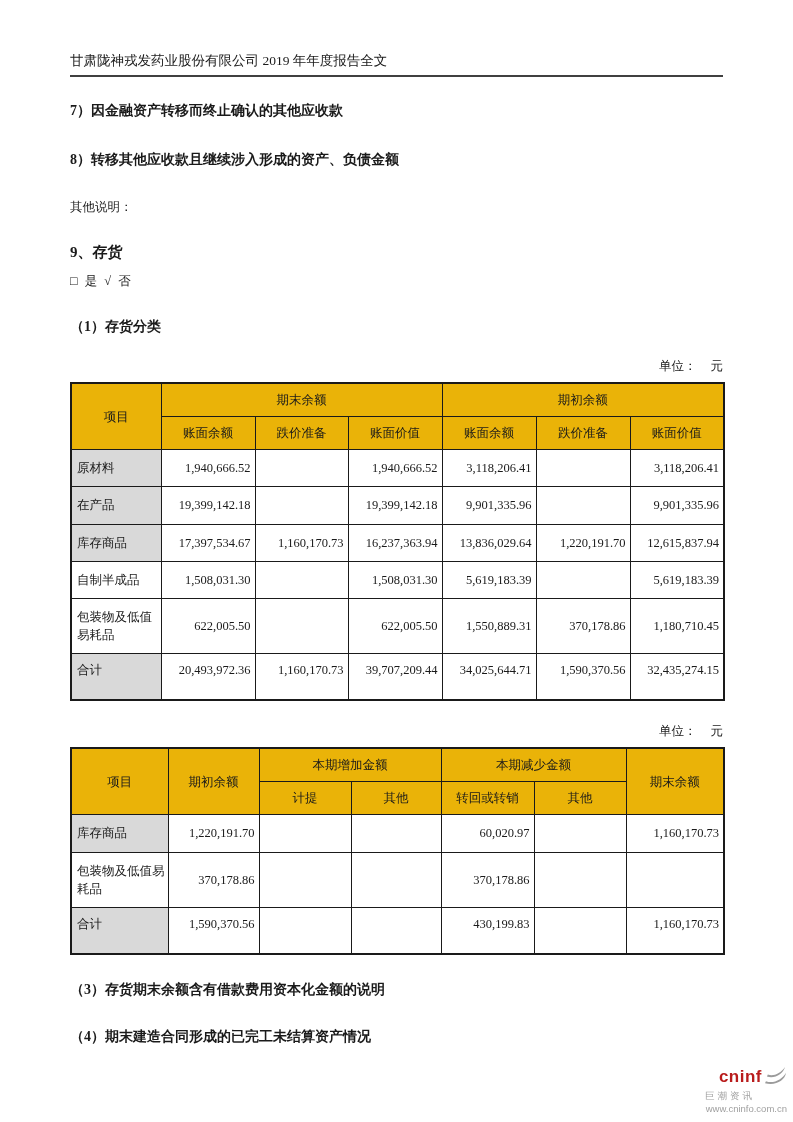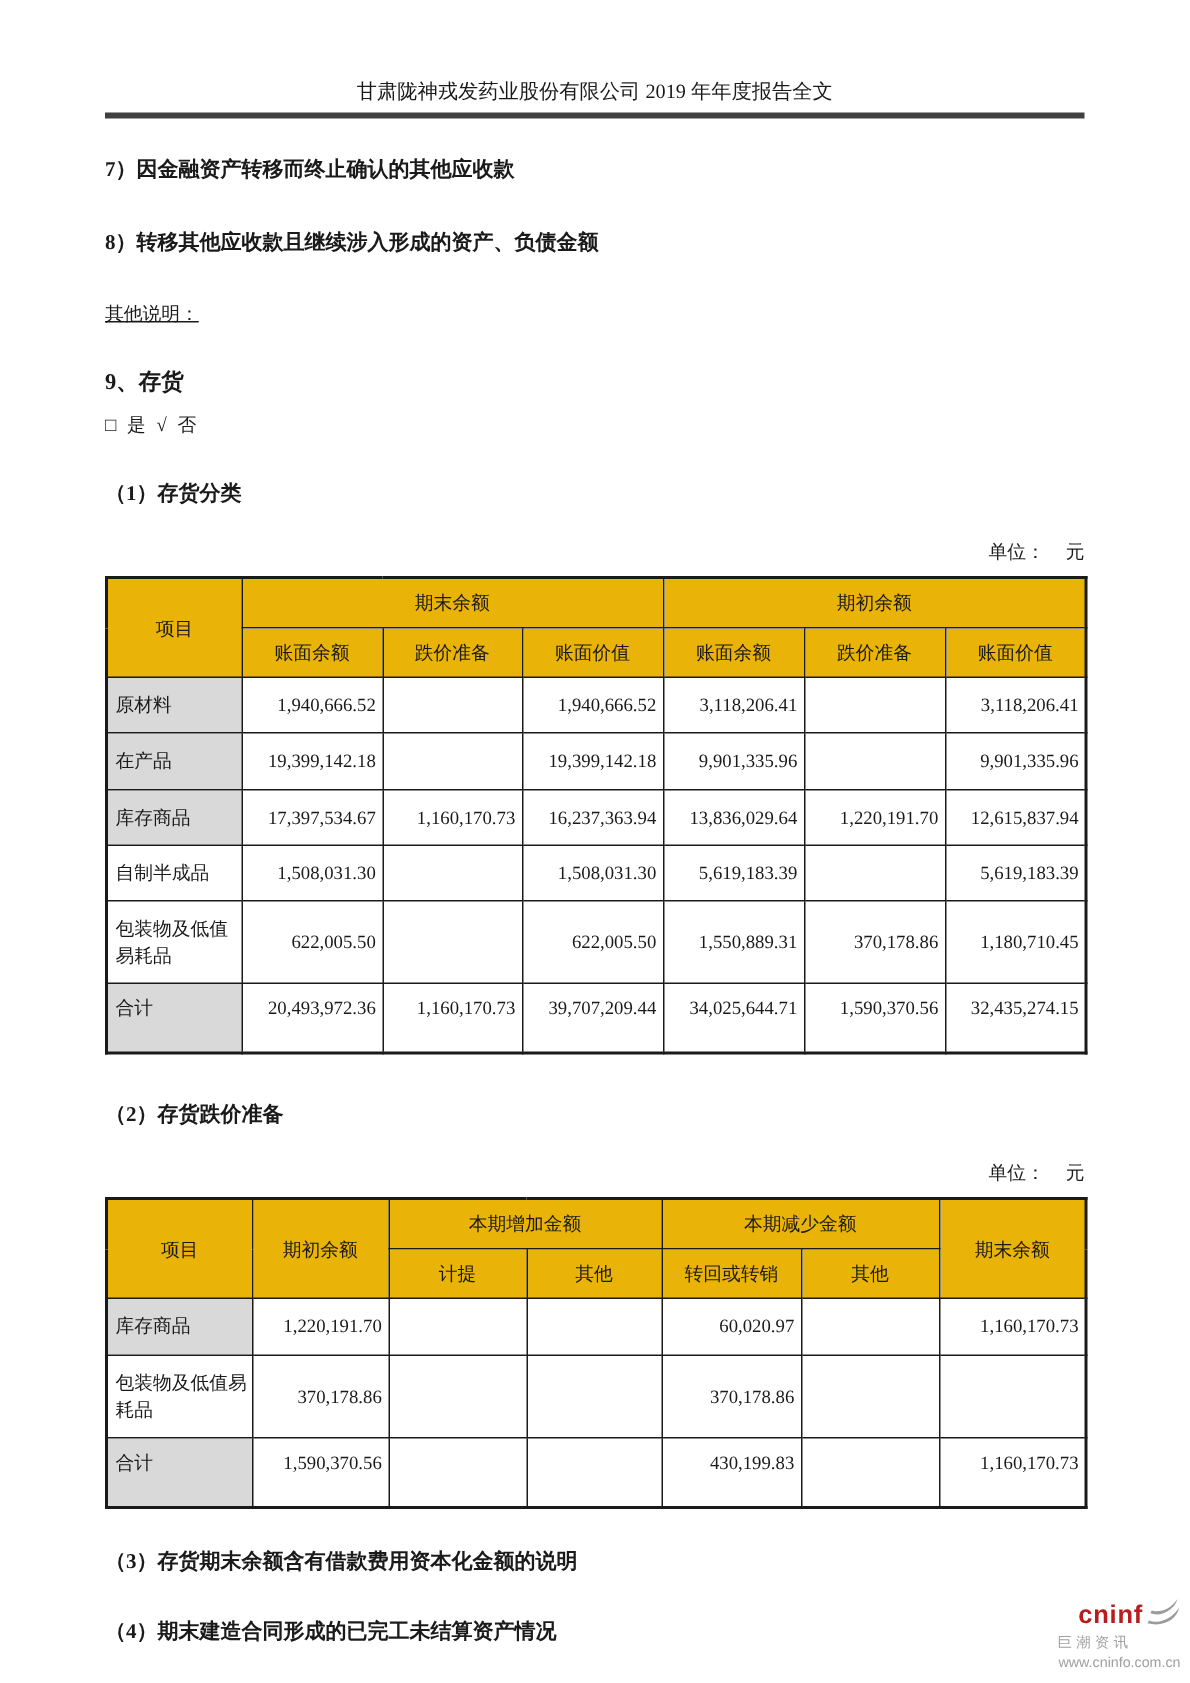--- a/index.html
+++ b/index.html
@@ -12,30 +12,30 @@
     background: #ffffff;
     font-family: "Liberation Serif", "DejaVu Serif", serif;
     color: #1a1a1a;
     overflow: hidden;
   }
   .content { padding: 0 70px; }
 
   .doc-header {
     padding-top: 52px;
     padding-bottom: 5px;
-    text-align: center;
+    text-align: left;
     font-size: 13.5px;
-    border-bottom: 4px solid #404040;
+    border-bottom: 2px solid #404040;
   }
 
   .h-bold { font-weight: bold; font-size: 14px; margin: 0; }
   .item7 { margin-top: 25px; }
   .item8 { margin-top: 31px; }
   .plain { font-size: 12.5px; margin: 0; }
-  .other-note { margin-top: 30px; text-decoration: underline; }
+  .other-note { margin-top: 30px; }
   .inv-heading { font-weight: bold; font-size: 15px; margin: 0; margin-top: 27px; }
   .question { margin-top: 28px; }
   .yesno { margin-top: 11px; letter-spacing: 2px; }
   .sub-heading { font-weight: bold; font-size: 14px; margin: 0; }
   .sub1 { margin-top: 28px; }
   .sub2 { margin-top: 31px; }
   .sub3 { margin-top: 26px; }
   .sub4 { margin-top: 29px; }
 
   .unit-line { text-align: right; font-size: 12.5px; margin-top: 22px; margin-bottom: 7px; }
@@ -174,21 +174,20 @@
           <td class="num">20,493,972.36</td>
           <td class="num">1,160,170.73</td>
           <td class="num">39,707,209.44</td>
           <td class="num">34,025,644.71</td>
           <td class="num">1,590,370.56</td>
           <td class="num">32,435,274.15</td>
         </tr>
       </tbody>
     </table>
 
-    <p class="sub-heading sub2">（2）存货跌价准备</p>
 
     <div class="unit-line">
       <span>单位：</span><span class="unit-val">元</span>
     </div>
 
     <table class="fin t2">
       <colgroup>
         <col style="width:97px">
           <col style="width:91px">
           <col style="width:92px">

